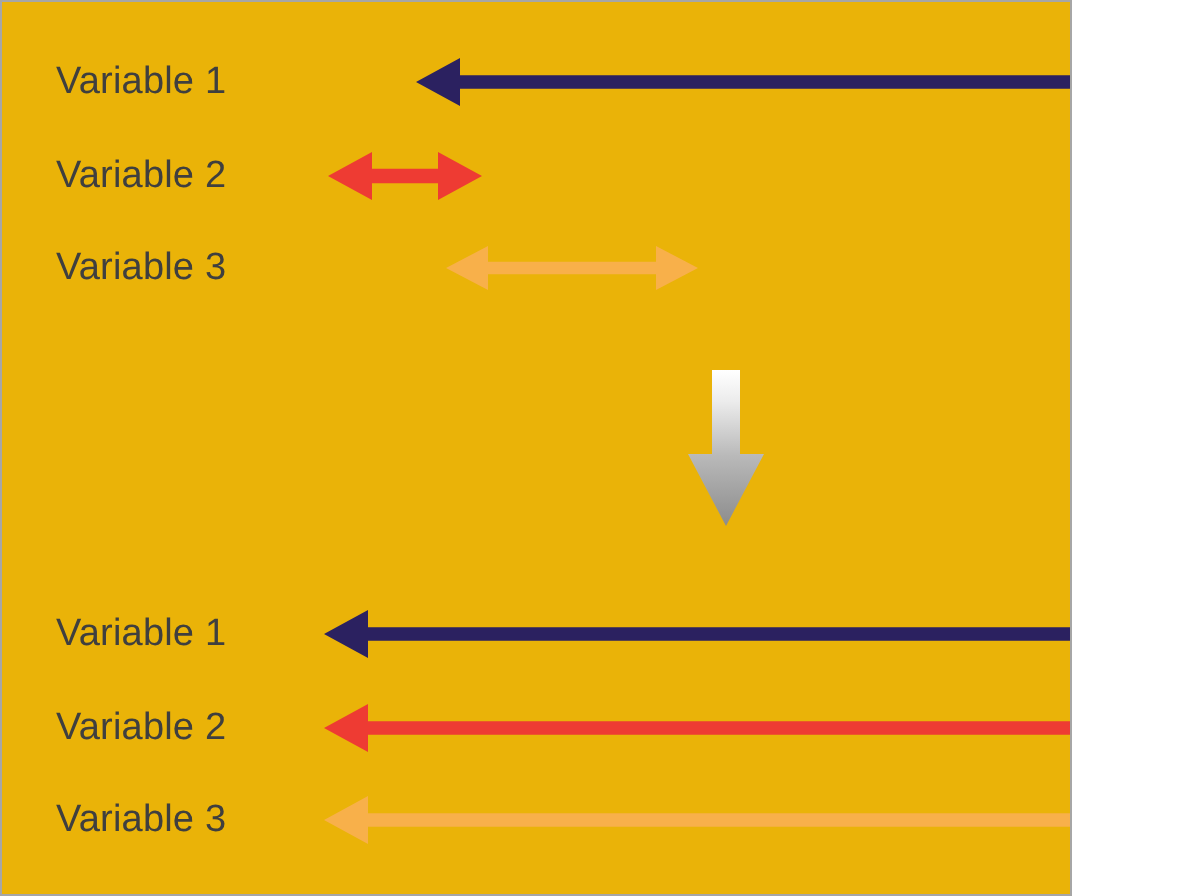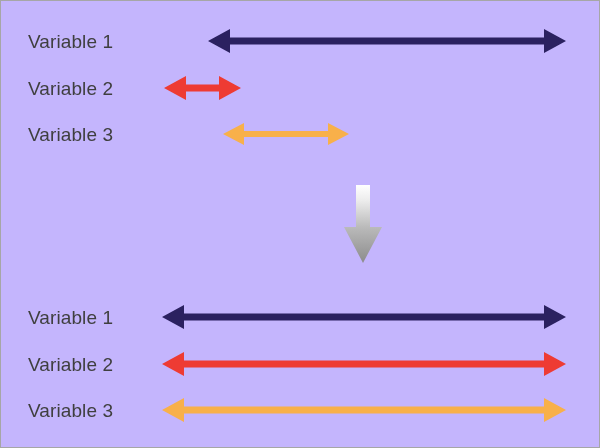--- a/index.html
+++ b/index.html
@@ -6,23 +6,23 @@
   html, body {
     margin: 0;
     padding: 0;
     background: #ffffff;
   }
   body {
     font-family: "Liberation Sans", sans-serif;
   }
   .canvas {
     position: relative;
-    width: 600px;
+    width: 536px;
     height: 448px;
-    background: #c4b5fd;
+    background: #eab308;
     border: 1px solid #a6a6a6;
     box-sizing: border-box;
     overflow: hidden;
   }
   .diagram-svg {
     position: absolute;
     left: 0;
     top: 0;
     width: 600px;
     height: 448px;

